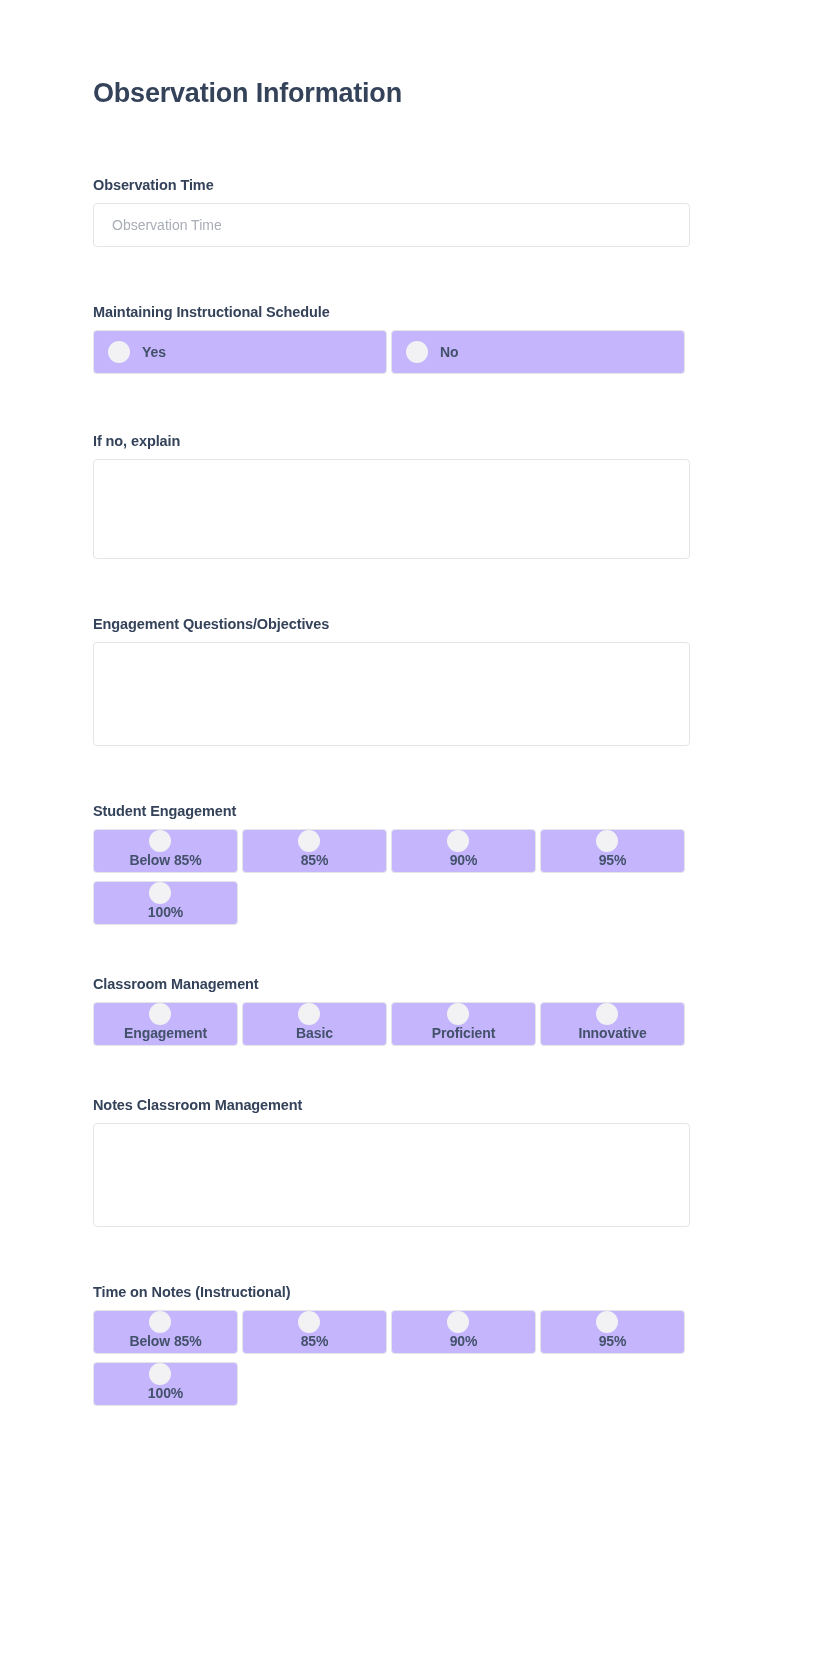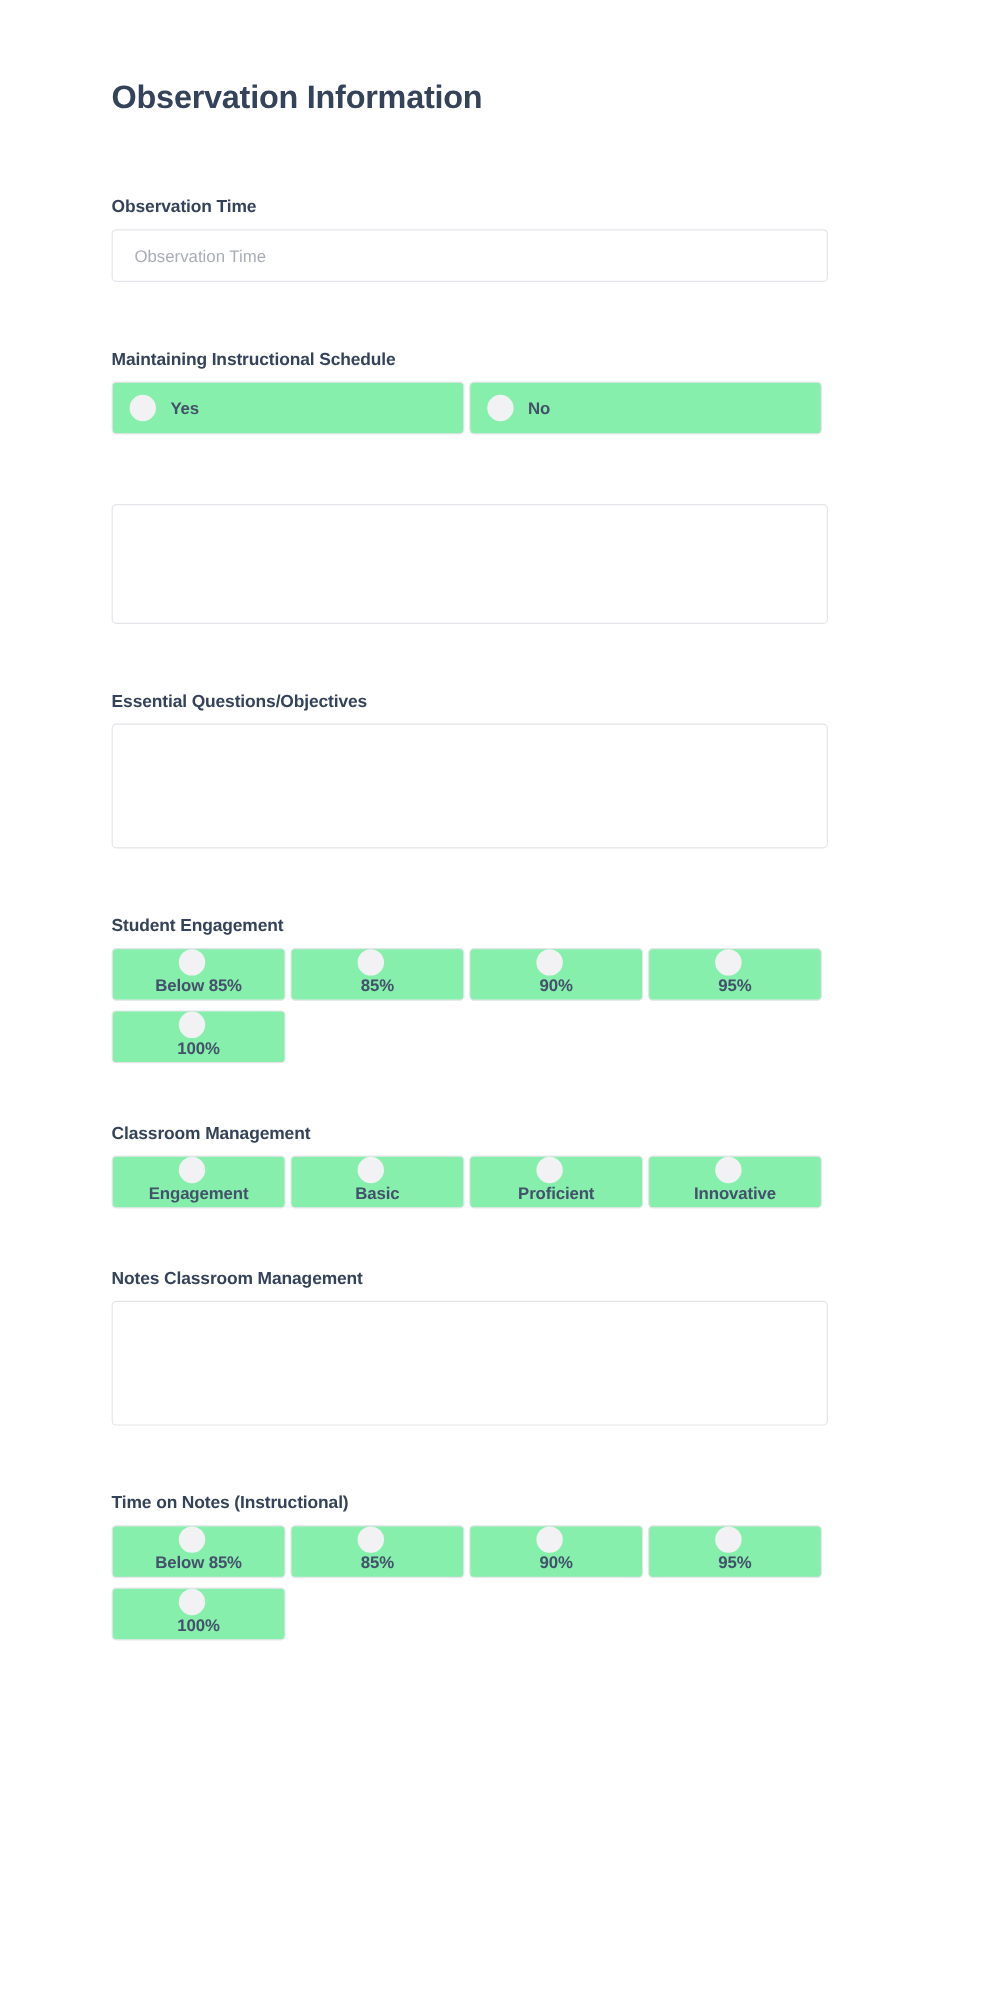--- a/index.html
+++ b/index.html
@@ -18,21 +18,21 @@
   .page {
     position: relative;
     width: 840px;
     height: 1680px;
     box-sizing: border-box;
   }
 
   .form-wrap {
     position: absolute;
     left: 93px;
-    top: 4px;
+    top: 16px;
     width: 597px;
   }
 
   .form-title {
     font-size: 27px;
     font-weight: bold;
     color: #34425a;
     letter-spacing: -0.2px;
     margin: 0;
     padding-top: 60px;
@@ -93,21 +93,21 @@
     gap: 0;
     width: 601px;
     margin-left: -2px;
   }
 
   .option-box {
     box-sizing: border-box;
     height: 44px;
     border: 1px solid #e3e5e9;
     border-radius: 4px;
-    background: #86efac;
+    background: #c4b5fd;
     display: flex;
     align-items: center;
     margin: 0 2px 8px 2px;
     padding: 0 14px;
     cursor: pointer;
   }
 
   .option-box.half { width: 294px; }
   .option-box.quarter { width: 145px; flex-direction: column; }
 
@@ -160,27 +160,28 @@
         <div class="option-box half">
           <span class="radio-dot"></span>
           <span class="option-label">No</span>
         </div>
       </div>
     </div>
 
     <div class="gap-34"></div>
 
     <div class="field-block">
+      <div class="field-label">If no, explain</div>
       <textarea class="textarea-input h100" style=""></textarea>
     </div>
 
     <div class="gap-40"></div>
 
     <div class="field-block">
-      <div class="field-label">Essential Questions/Objectives</div>
+      <div class="field-label">Engagement Questions/Objectives</div>
       <textarea class="textarea-input h104" style=""></textarea>
     </div>
 
     <div class="gap-40"></div>
 
     <div class="field-block">
       <div class="field-label">Student Engagement</div>
       <div class="options-row">
         <div class="option-box quarter">
           <span class="radio-dot"></span>

